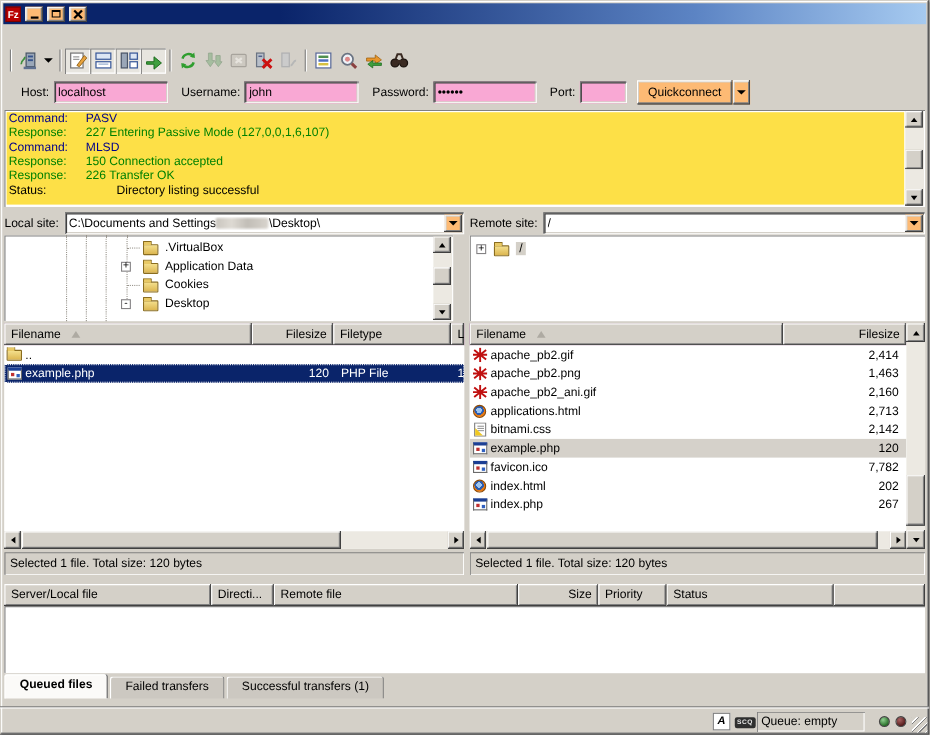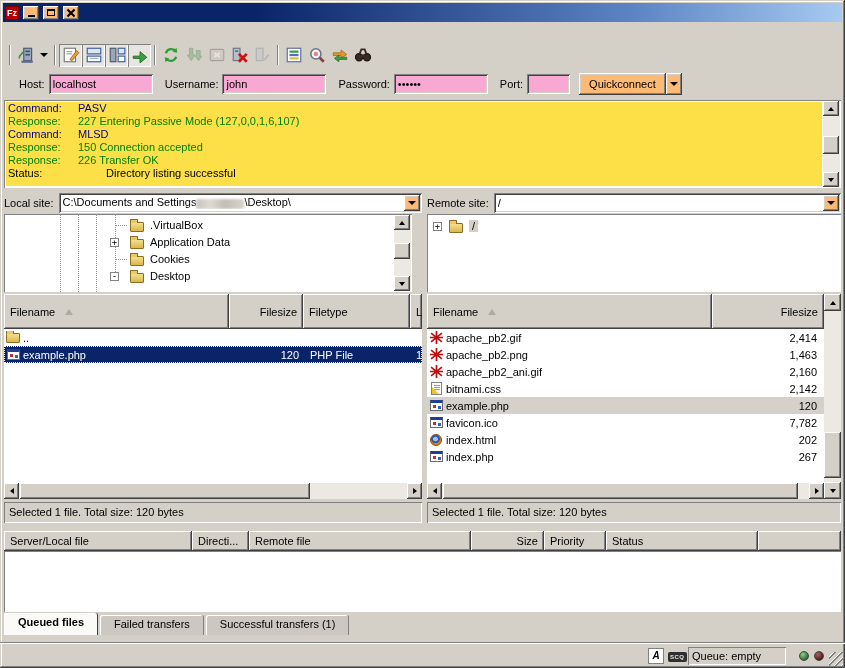--- a/index.html
+++ b/index.html
@@ -92,21 +92,21 @@
   .ficon { width:14px; height:13px; flex:none; margin:0 3px 0 2px; display:flex; align-items:center; justify-content:center; }
   .icon-win { width:13px; height:11px; background:#fff; border:1px solid #6b6b6b; border-top:3px solid #1c3f94; position:relative; }
   .icon-win:after { content:""; position:absolute; left:2px; top:2px; width:3px; height:3px; background:#c03030; box-shadow:5px 1px 0 #3060c0; }
   .icon-ff { width:12px; height:12px; border-radius:50%; background:radial-gradient(circle at 45% 40%, #9ec4ee 0 30%, #2b5cb0 31% 52%, #e87a14 53% 100%); border:1px solid #8a4a08; }
   .icon-css { width:11px; height:13px; background:#fff; border:1px solid #808080; position:relative; }
   .icon-css:after { content:""; position:absolute; left:0; bottom:0; width:0; height:0; border-left:7px solid #f0c820; border-top:7px solid transparent; }
   .icon-css:before { content:""; position:absolute; left:2px; top:2px; width:6px; height:1px; background:#9a9a9a; box-shadow:0 2px 0 #9a9a9a, 0 4px 0 #9a9a9a; }
 
   
   .listpane { position:absolute; top:294px; background:#fff; }
-  .lheader { display:flex; height:35px; background:#701a75; }
+  .lheader { display:flex; height:20px; background:#701a75; }
   .hcell { box-shadow: inset -1px -1px 0 #404040, inset 1px 1px 0 #fff, inset -2px -2px 0 #808080, inset 2px 2px 0 #d4d0c8;
            background:#d4d0c8; display:flex; align-items:center; padding:0 6px; white-space:nowrap; overflow:hidden; }
   .hcell.r { justify-content:flex-end; }
   .sortasc { width:0; height:0; border-left:4px solid transparent; border-right:4px solid transparent; border-bottom:6px solid #aeaaa2; margin-left:10px; }
   .lbody { position:relative; background:#fff; overflow:hidden; }
   .frow { display:flex; height:17px; align-items:center; white-space:nowrap; }
   .frow .cname { display:flex; align-items:center; overflow:hidden; }
   .frow .csize { text-align:right; padding-right:7px; flex:none; }
   .frow .ctype { padding-left:4px; flex:none; overflow:hidden; }
   .frow.sel-active { background:#0a246a; color:#fff; outline:1px dotted #fff; outline-offset:-1px; }
@@ -477,20 +477,29 @@
                 <path d="M6 0 V12 M1 2 L11 10 M11 2 L1 10 M0 6 H12" stroke="#c01010" stroke-width="1.6"></path>
               </svg>
             </span>
             <span>apache_pb2_ani.gif</span>
           </span>
           <span class="csize" style="flex:1">2,160</span>
         </div>
       <div class="frow">
           <span class="cname" style="width:285px">
             <span class="ficon">
+              <span class="icon-ff"></span>
+            </span>
+            <span>applications.html</span>
+          </span>
+          <span class="csize" style="flex:1">2,713</span>
+        </div>
+      <div class="frow">
+          <span class="cname" style="width:285px">
+            <span class="ficon">
               <span class="icon-css"></span>
             </span>
             <span>bitnami.css</span>
           </span>
           <span class="csize" style="flex:1">2,142</span>
         </div>
       <div class="frow sel-inactive">
           <span class="cname" style="width:285px">
             <span class="ficon">
               <span class="icon-win"></span>

